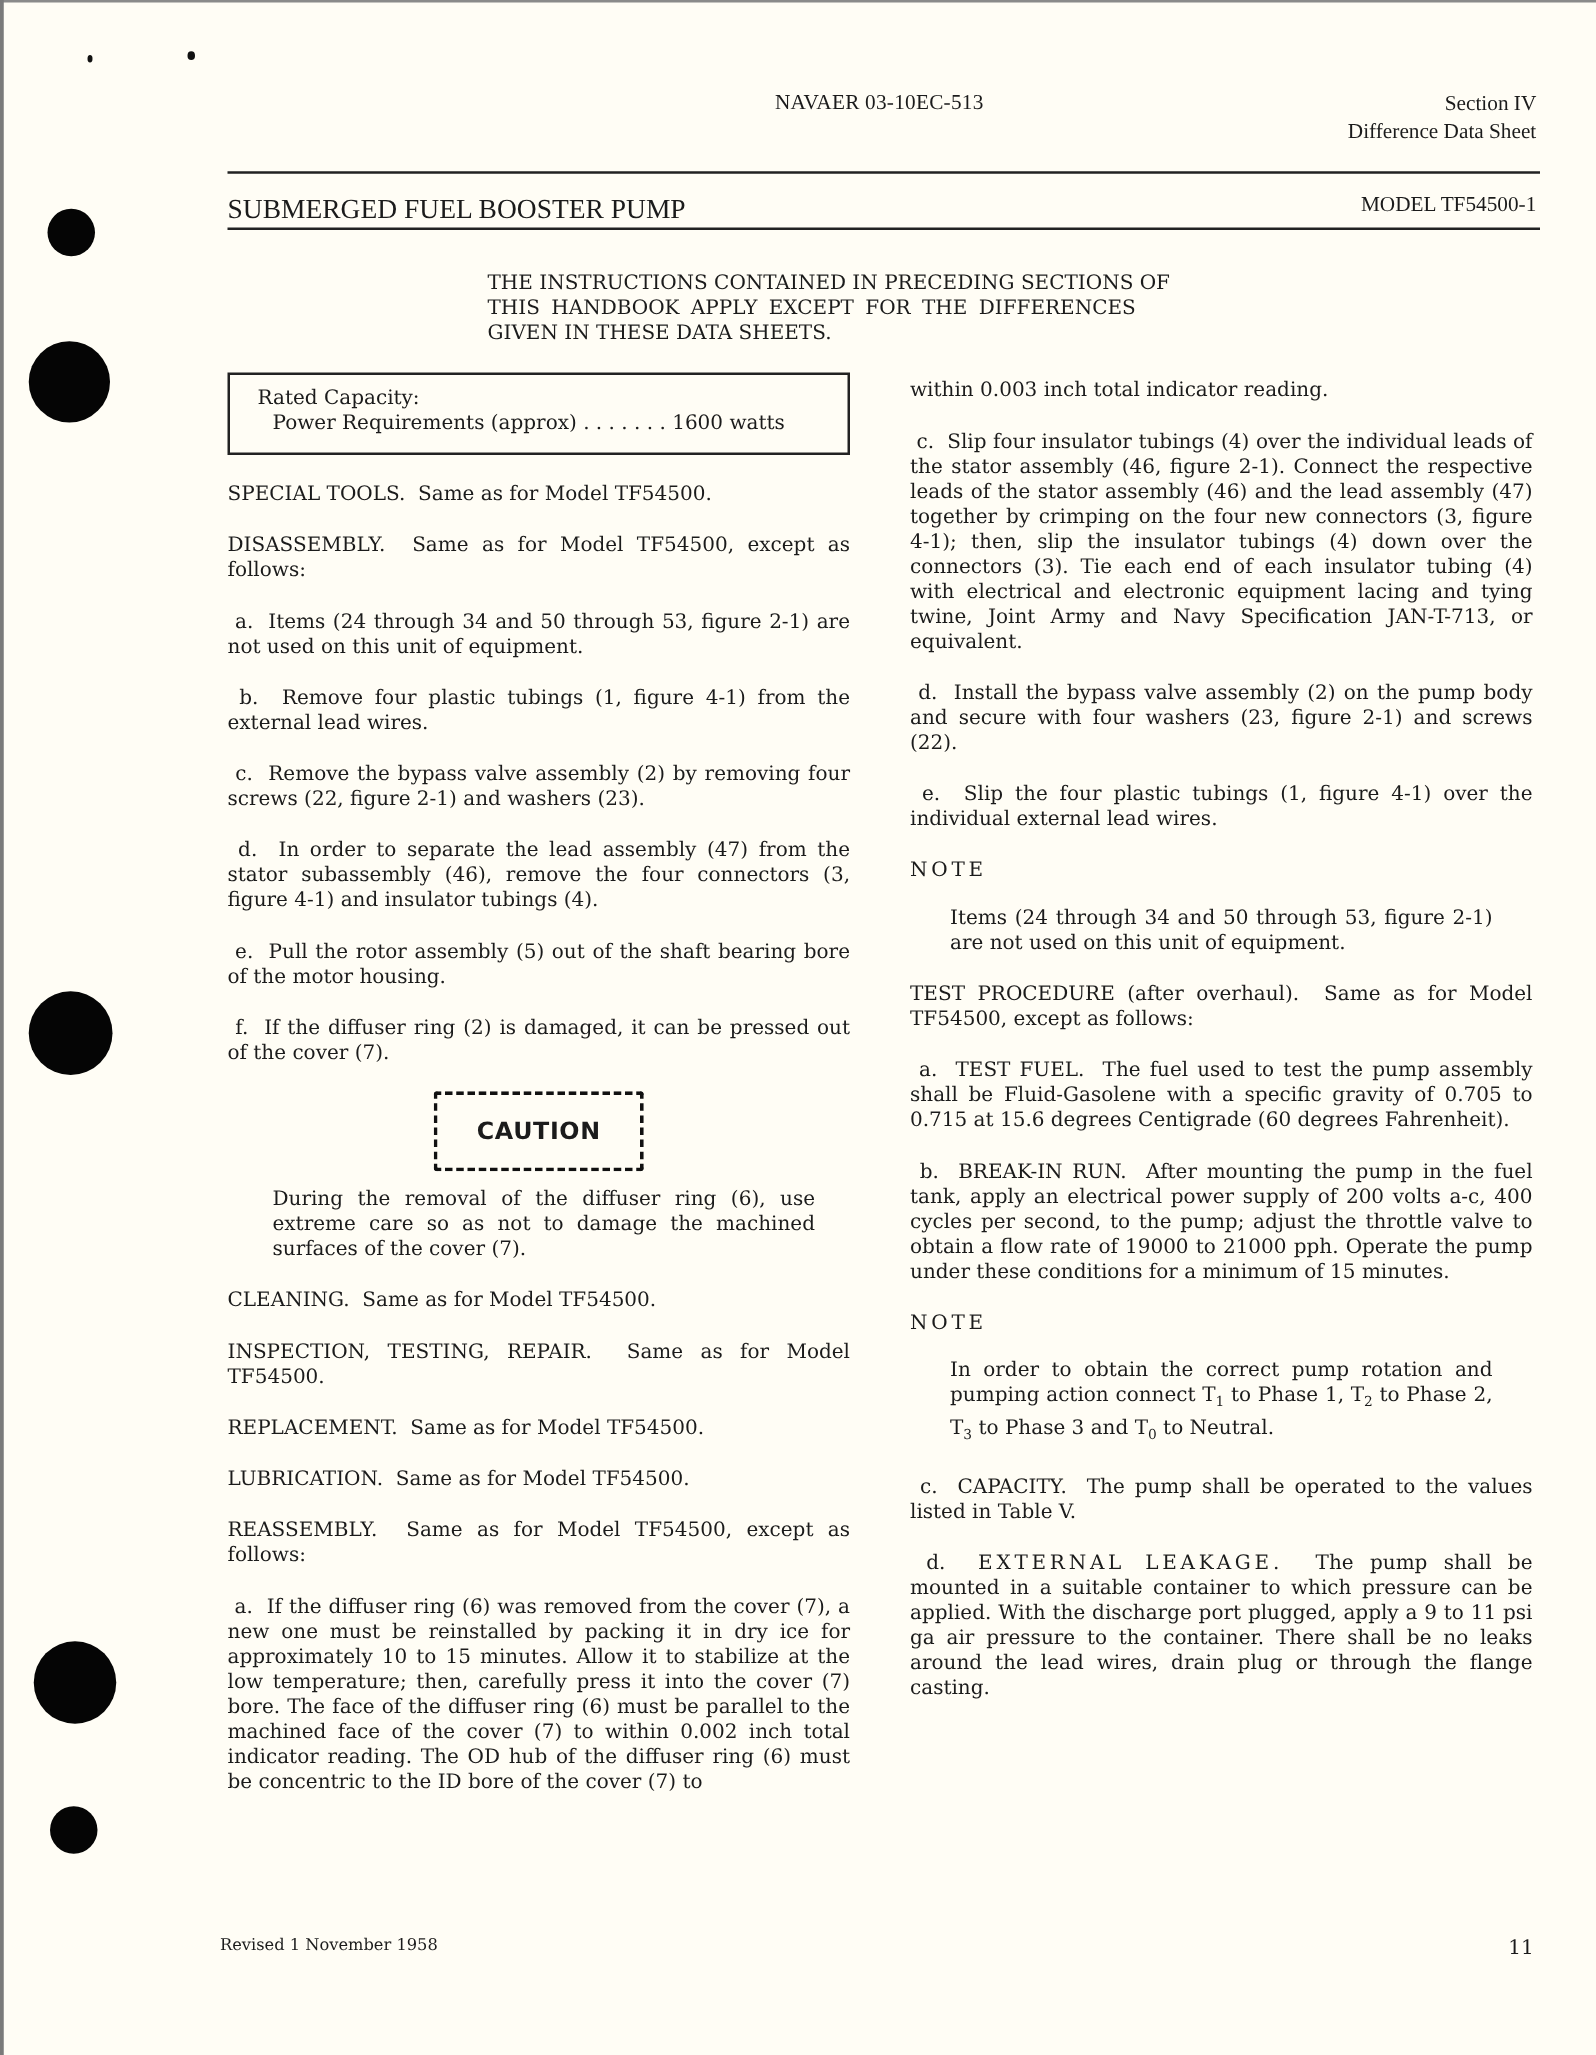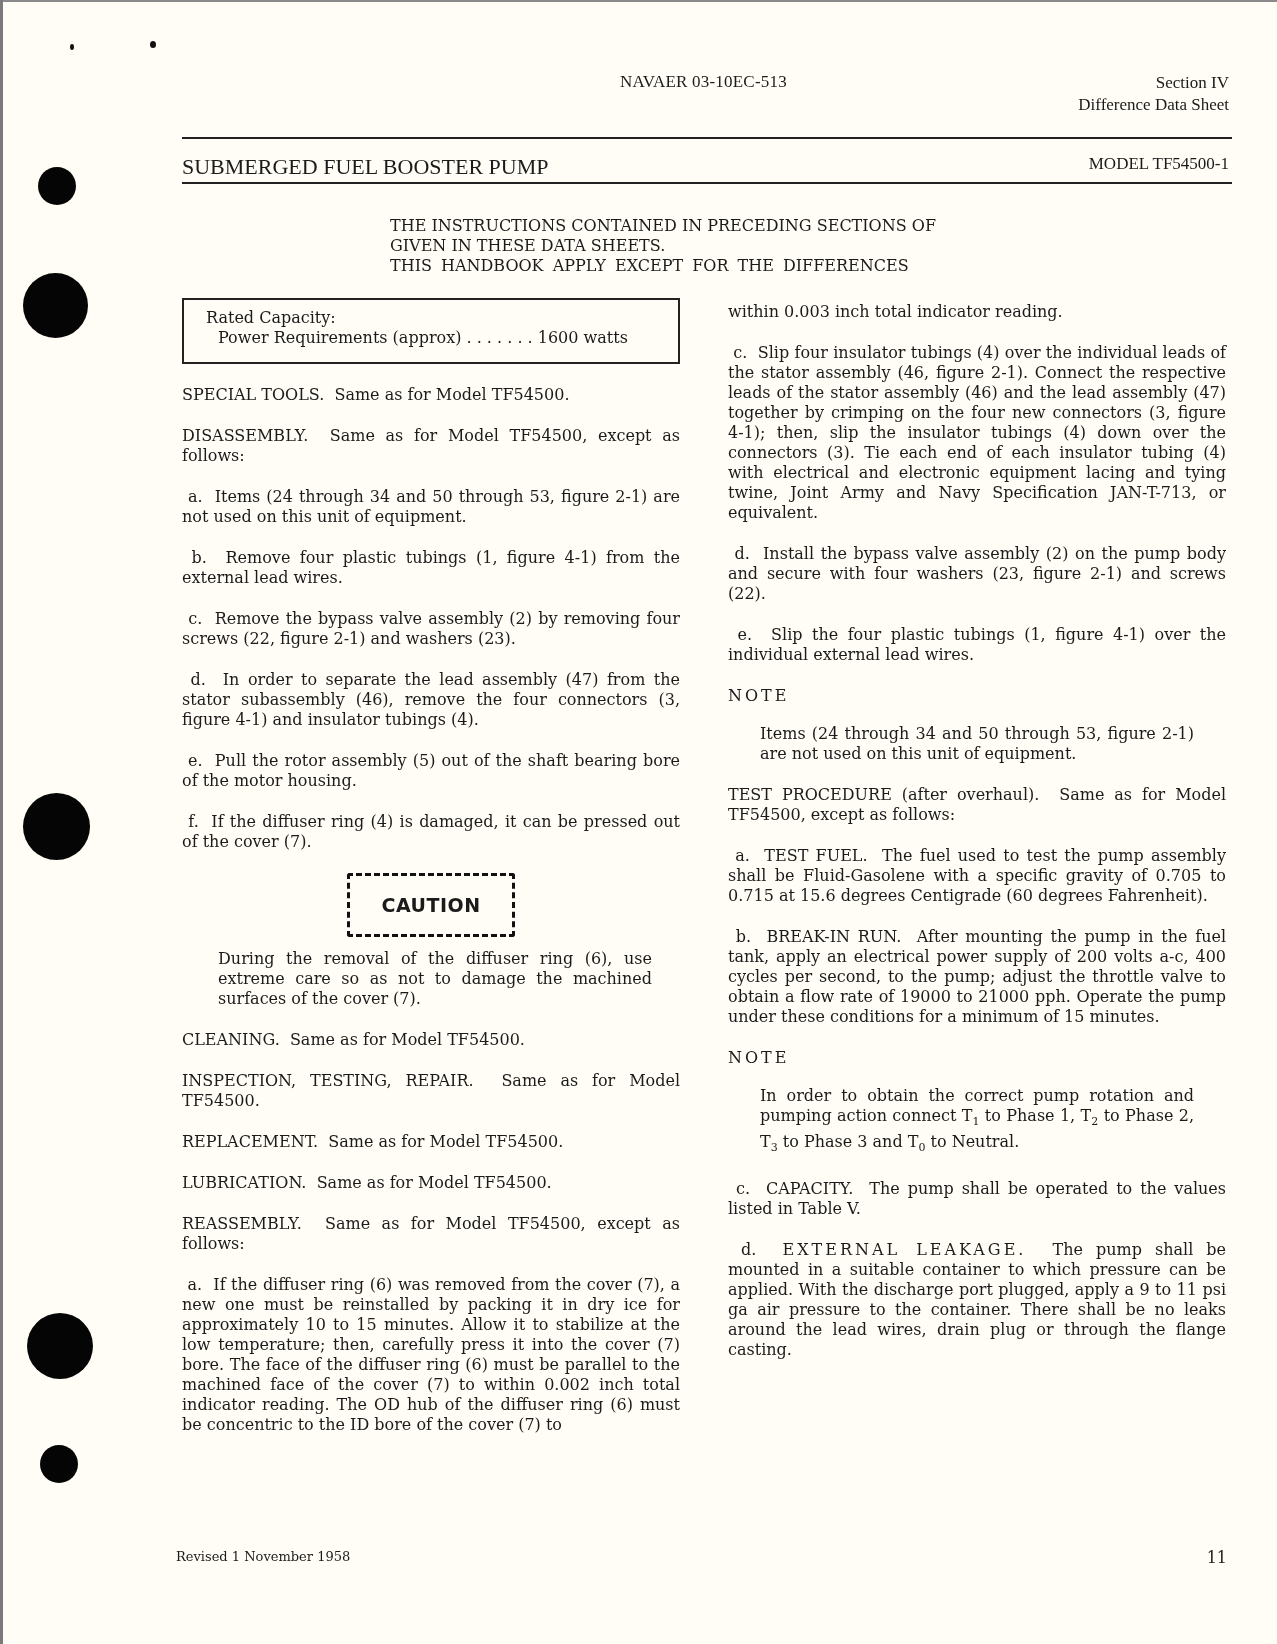--- a/index.html
+++ b/index.html
@@ -66,43 +66,43 @@
   <div>Section IV</div>
   <div>Difference Data Sheet</div>
 </div>
 <div class="rule" style="top:137px;"></div>
 <div class="sub-left">SUBMERGED FUEL BOOSTER PUMP</div>
 <div class="sub-right">MODEL TF54500-1</div>
 <div class="rule" style="top:182px;"></div>
 
 <div class="intro">
   <div>THE INSTRUCTIONS CONTAINED IN PRECEDING SECTIONS OF</div>
+  <div style="word-spacing:4px;">THIS HANDBOOK APPLY EXCEPT FOR THE DIFFERENCES</div>
   <div>GIVEN IN THESE DATA SHEETS.</div>
-  <div style="word-spacing:4px;">THIS HANDBOOK APPLY EXCEPT FOR THE DIFFERENCES</div>
 </div>
 
 <div class="col col-left">
   <div class="table-box">
     <div>Rated Capacity:</div>
     <div class="table-row2">
       <span>Power Requirements (approx)</span><span> . . . . . . .</span>
       <span>1600 watts</span>
     </div>
   </div>
 
   <p><span>SPECIAL TOOLS.</span>&nbsp; <span>Same as for Model TF54500.</span></p>
 
   <p><span>DISASSEMBLY.</span>&nbsp; <span>Same as for Model TF54500, except as follows:</span></p>
 
   <p class="indent-first">&nbsp;<span>a.</span>&nbsp; <span>Items (24 through 34 and 50 through 53, figure 2-1) are not used on this unit of equipment.</span></p>
   <p>&nbsp;<span>b.</span>&nbsp; <span>Remove four plastic tubings (1, figure 4-1) from the external lead wires.</span></p>
   <p>&nbsp;<span>c.</span>&nbsp; <span>Remove the bypass valve assembly (2) by removing four screws (22, figure 2-1) and washers (23).</span></p>
   <p>&nbsp;<span>d.</span>&nbsp; <span>In order to separate the lead assembly (47) from the stator subassembly (46), remove the four connectors (3, figure 4-1) and insulator tubings (4).</span></p>
   <p>&nbsp;<span>e.</span>&nbsp; <span>Pull the rotor assembly (5) out of the shaft bearing bore of the motor housing.</span></p>
-  <p>&nbsp;<span>f.</span>&nbsp; <span>If the diffuser ring (4) is damaged, it can be pressed out of the cover (7).</span></p>
+  <p>&nbsp;<span>f.</span>&nbsp; <span>If the diffuser ring (2) is damaged, it can be pressed out of the cover (7).</span></p>
 
   <div class="caution-wrap">
     <div class="caution-box">CAUTION</div>
   </div>
   <p class="caution-body">During the removal of the diffuser ring (6), use extreme care so as not to damage the machined surfaces of the cover (7).</p>
 
   <p><span>CLEANING.</span>&nbsp; <span>Same as for Model TF54500.</span></p>
   <p><span>INSPECTION, TESTING, REPAIR.</span>&nbsp; <span>Same as for Model TF54500.</span></p>
   <p><span>REPLACEMENT.</span>&nbsp; <span>Same as for Model TF54500.</span></p>
   <p><span>LUBRICATION.</span>&nbsp; <span>Same as for Model TF54500.</span></p>

